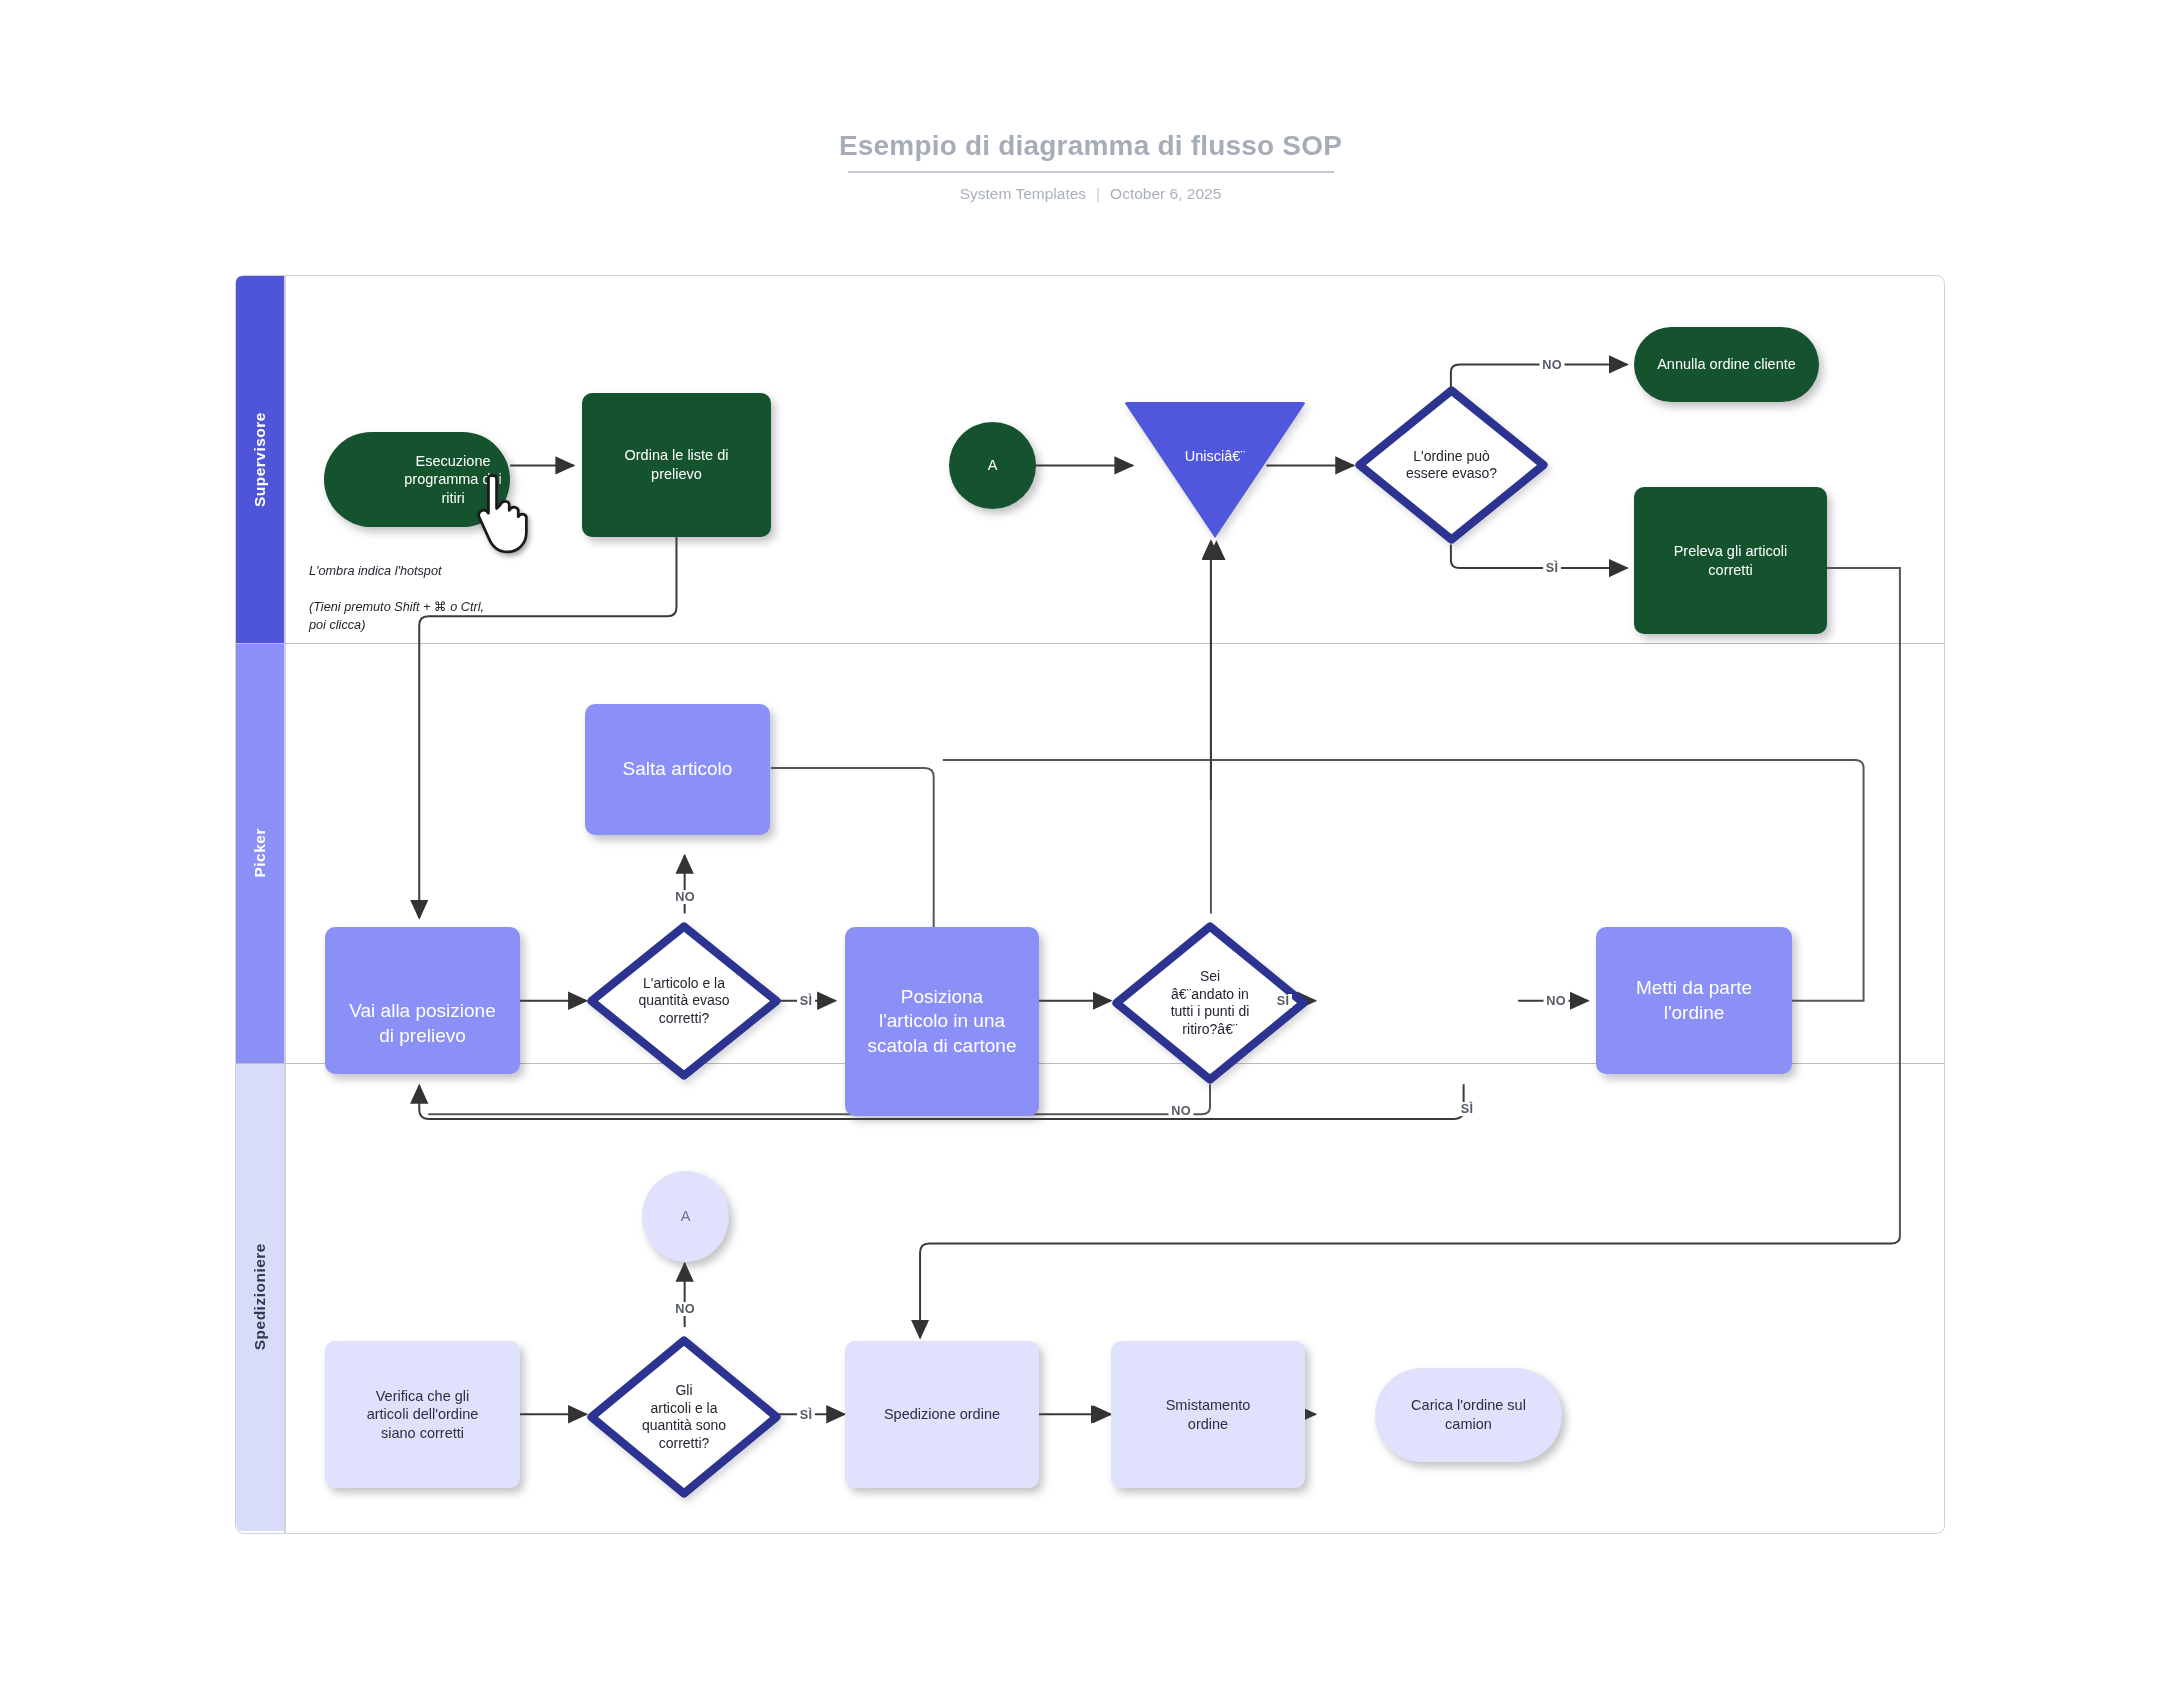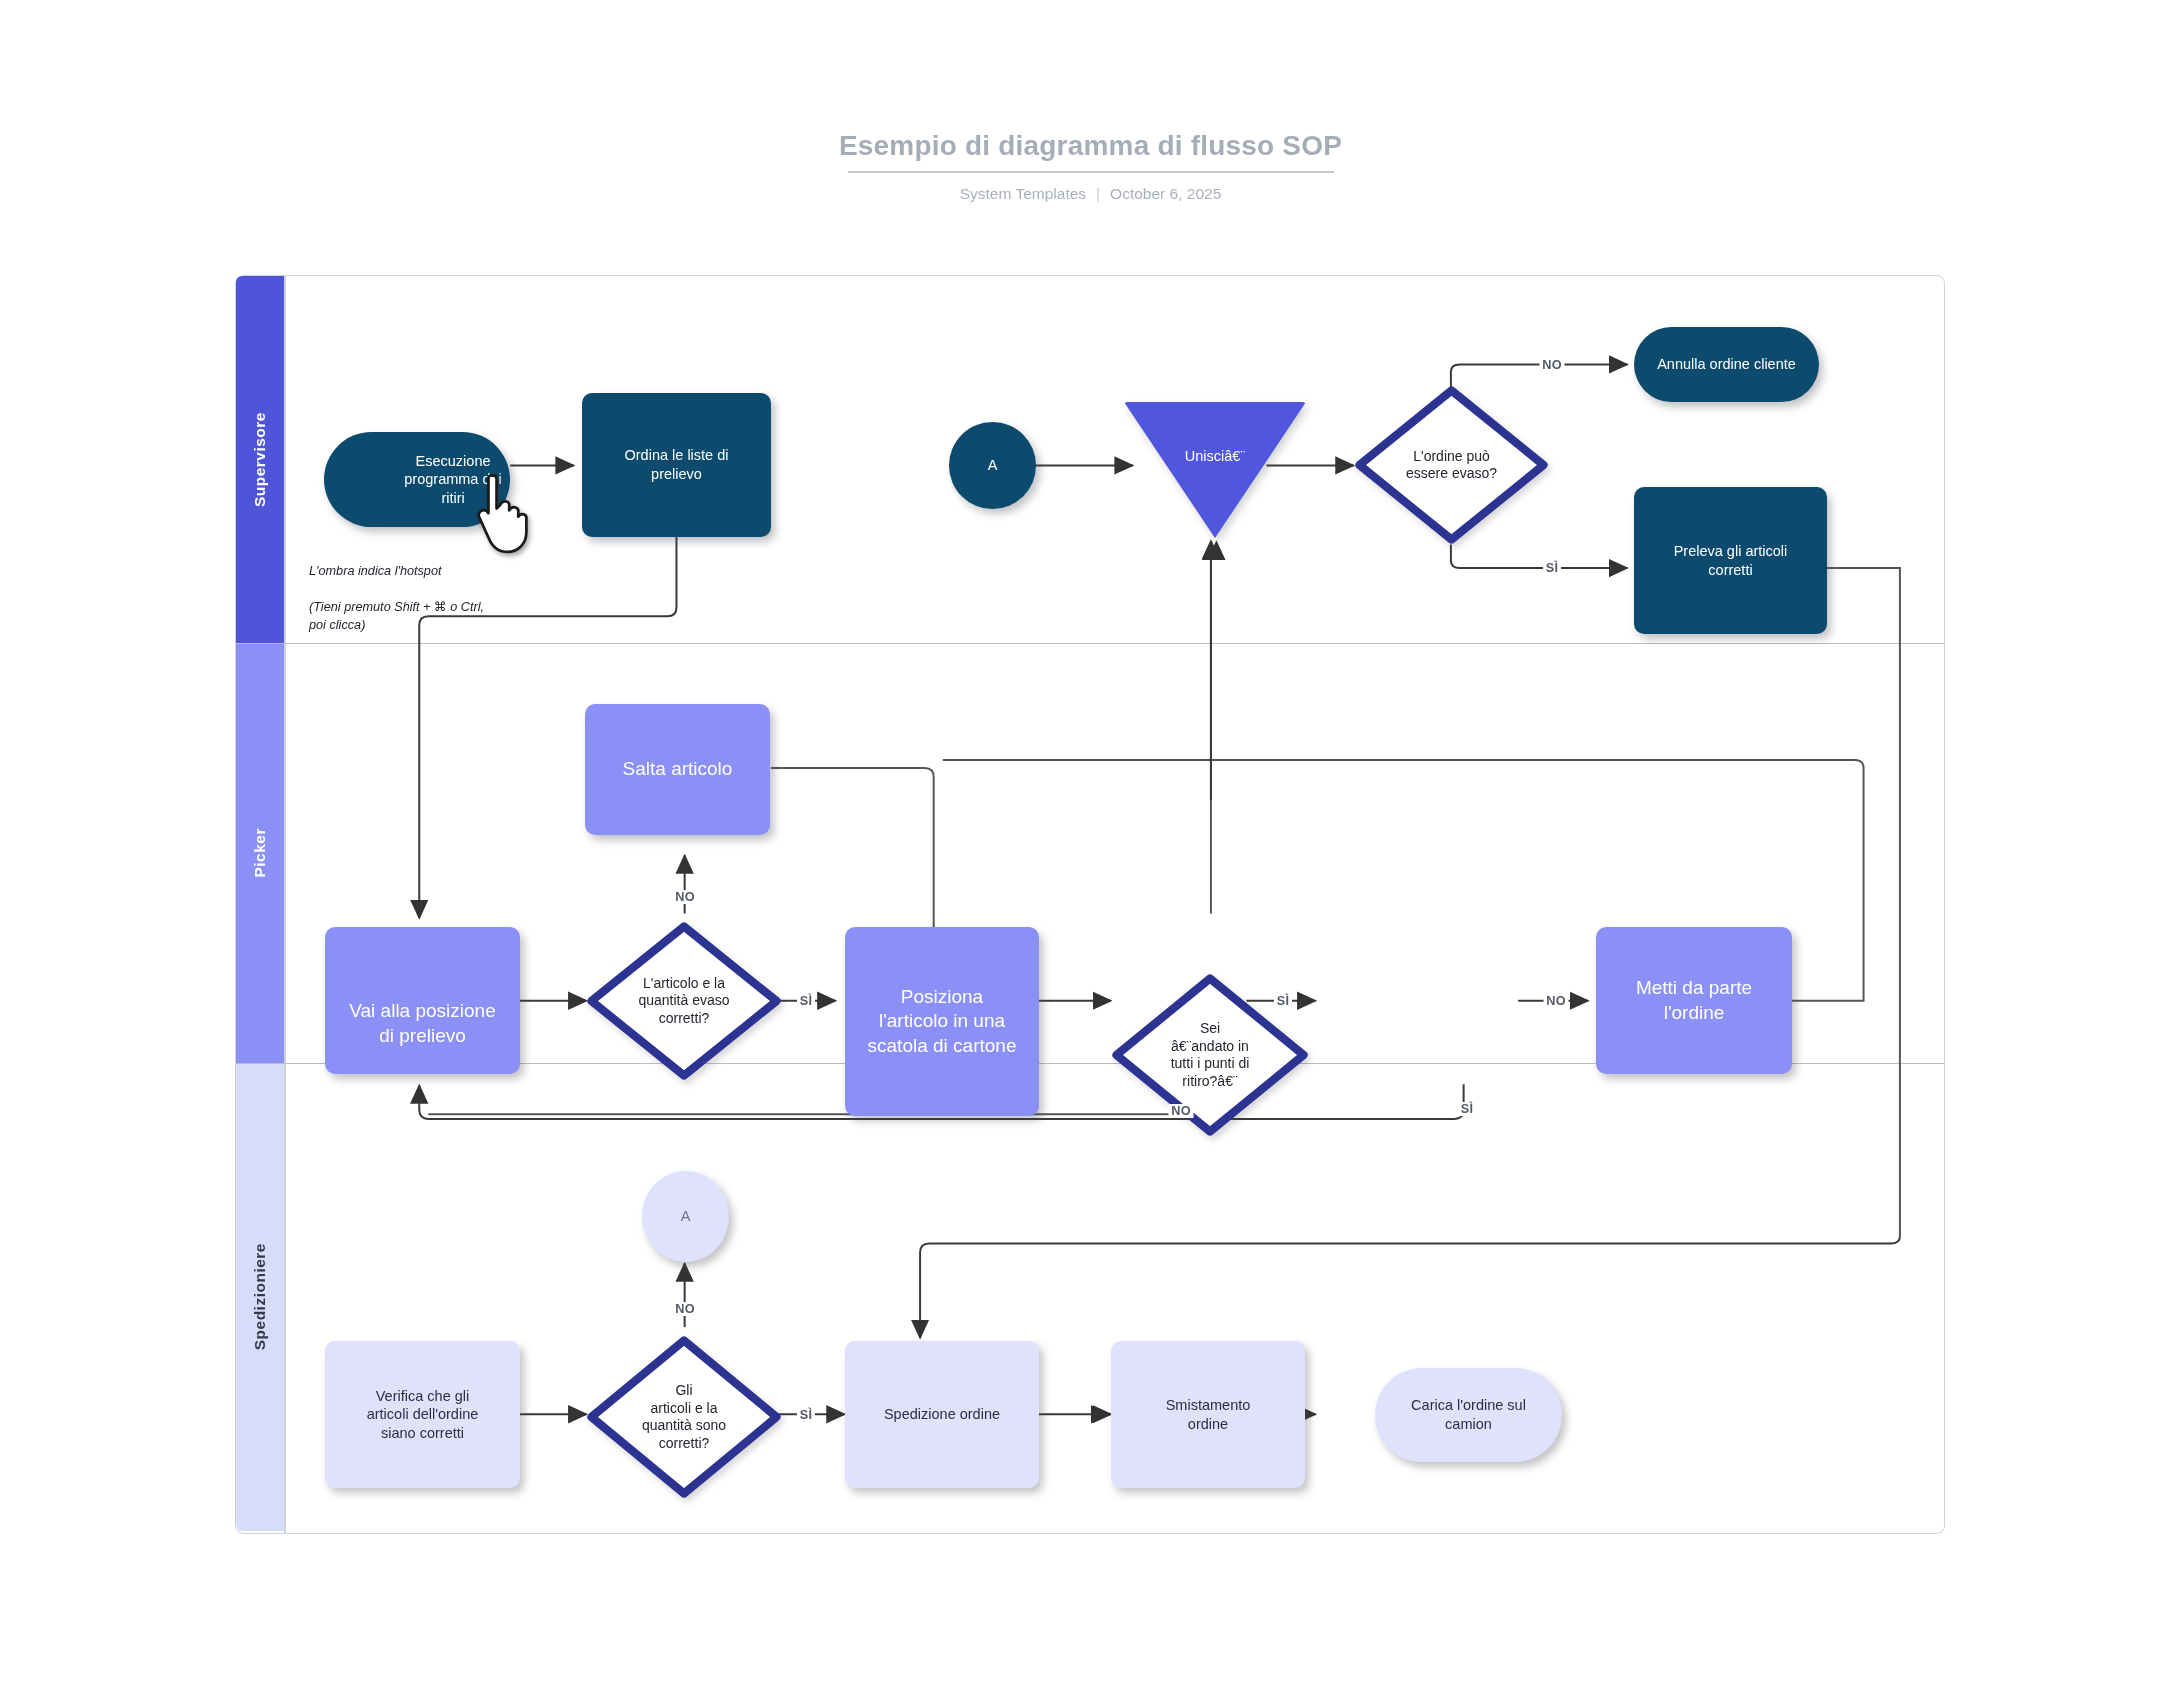--- a/index.html
+++ b/index.html
@@ -58,21 +58,21 @@
     display:flex;align-items:center;justify-content:center;text-align:center;
     filter:drop-shadow(4.5px 5.5px 4.5px rgba(70,70,80,.33));
   }
   .shape .txt{line-height:1.28;padding:0 8.2px;}
 
   .proc{border-radius:10px;}
   .term{border-radius:64px;}
   .circ{border-radius:50%;}
 
   
-  .f-dark{background:#0c4a6e;}
+  .f-dark{background:#14532d;}
   .f-dark .txt{color:#fff;font-size:14.5px;}
   .f-mid{background:#8b90f7;}
   .f-mid .txt{color:#fff;font-size:19px;}
   .f-light{background:#dfe1fd;}
   .f-light .txt{color:#2b3040;font-size:14.5px;}
 
   
   .dia{position:absolute;filter:drop-shadow(3.6px 4.5px 3.6px rgba(70,70,80,.22));}
   .dia svg{position:absolute;inset:0;width:100%;height:100%;overflow:visible;}
   .dia .txt{
@@ -266,21 +266,21 @@
 quantità evaso
 corretti?</div>
   </div>
 
   <div class="shape proc f-mid" style="left:845px;top:927px;width:194px;height:189px;">
     <div class="txt" style="white-space:pre-line;">Posiziona
 l'articolo in una
 scatola di cartone</div>
   </div>
 
-  <div class="dia" style="left:1111px;top:973px;width:198px;height:164px;">
+  <div class="dia" style="left:1111px;top:921px;width:198px;height:164px;">
     <svg viewBox="0 0 218 180" preserveAspectRatio="none">
       <polygon points="109,6 212,90 109,174 6,90" fill="#ffffff" stroke="#2c3391" stroke-width="9" stroke-linejoin="round"></polygon>
     </svg>
     <div class="txt" style="padding:0 27px;">Sei
 â€¨andato in
 tutti i punti di
 ritiro?â€¨</div>
   </div>
 
 

